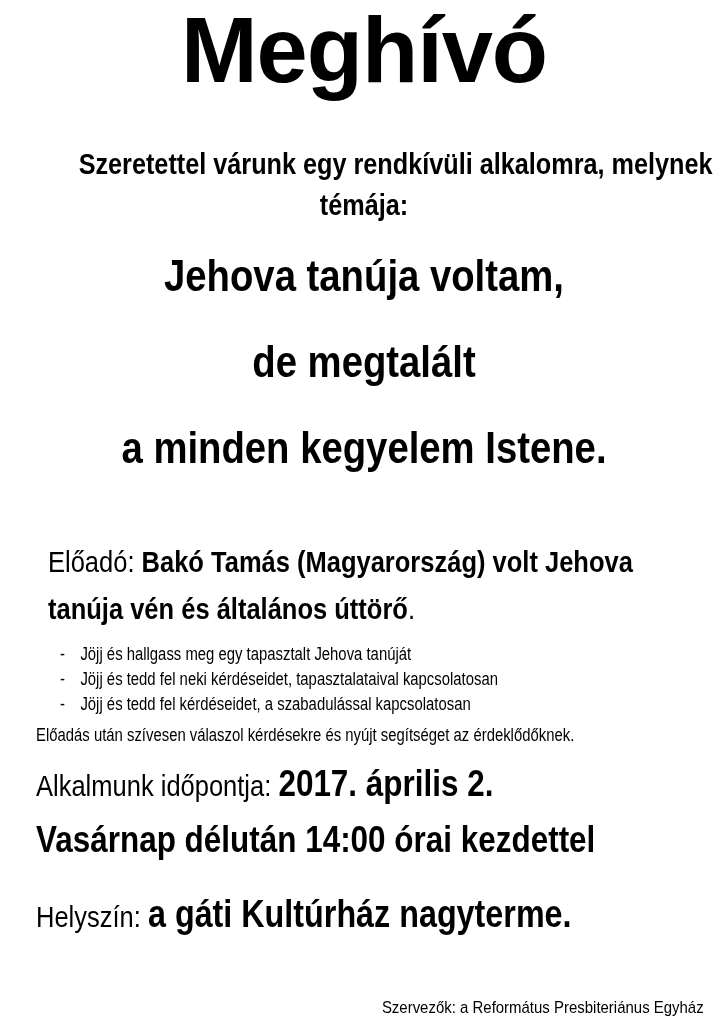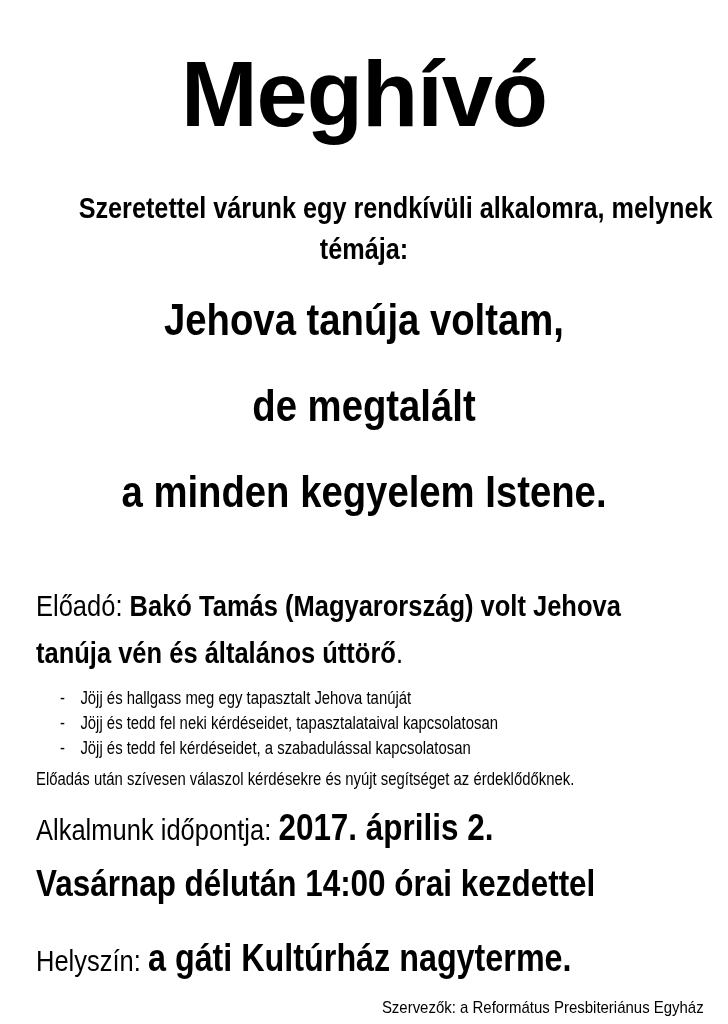--- a/index.html
+++ b/index.html
@@ -14,21 +14,20 @@
     font-family: "Liberation Sans", sans-serif;
     overflow: hidden;
   }
   .nowrap { white-space: nowrap; }
   .cond-c { transform: scaleX(0.87); transform-origin: 50% 50%; }
   .cond-l { transform: scaleX(0.85); transform-origin: 0 50%; }
   .cond-r { transform: scaleX(0.88); transform-origin: 100% 50%; }
   .bold { font-weight: bold; }
 
   .title {
-    margin-top: 44px;
     text-align: center;
     font-weight: bold;
     font-size: 92px;
     line-height: 100px;
     letter-spacing: -1px;
   }
   .intro-line {
     text-align: center;
     font-weight: bold;
     font-size: 29px;
@@ -39,21 +38,21 @@
   .topic-line {
     text-align: center;
     font-weight: bold;
     font-size: 44px;
     line-height: 52px;
   }
   .topic-line.l1 { margin-top: 24px; }
   .topic-line.l2 { margin-top: 34px; }
   .topic-line.l3 { margin-top: 34px; }
 
-  .speaker { margin-top: 64px; font-size: 30px; line-height: 47px; }
+  .speaker { margin-top: 64px; font-size: 30px; line-height: 47px; margin-left: 12px; }
 
   .bullets { margin-top: 10px; margin-left: 24px; font-size: 17.5px; line-height: 25px; }
   .bullet-row { display: flex; }
   .bullet-marker { width: 24px; flex: 0 0 24px; }
 
   .note { margin-top: 6px; font-size: 17.5px; line-height: 24px; }
 
   .schedule { margin-top: 12px; font-size: 30px; line-height: 50px; }
   .schedule .date { font-size: 37px; font-weight: bold; }
 

